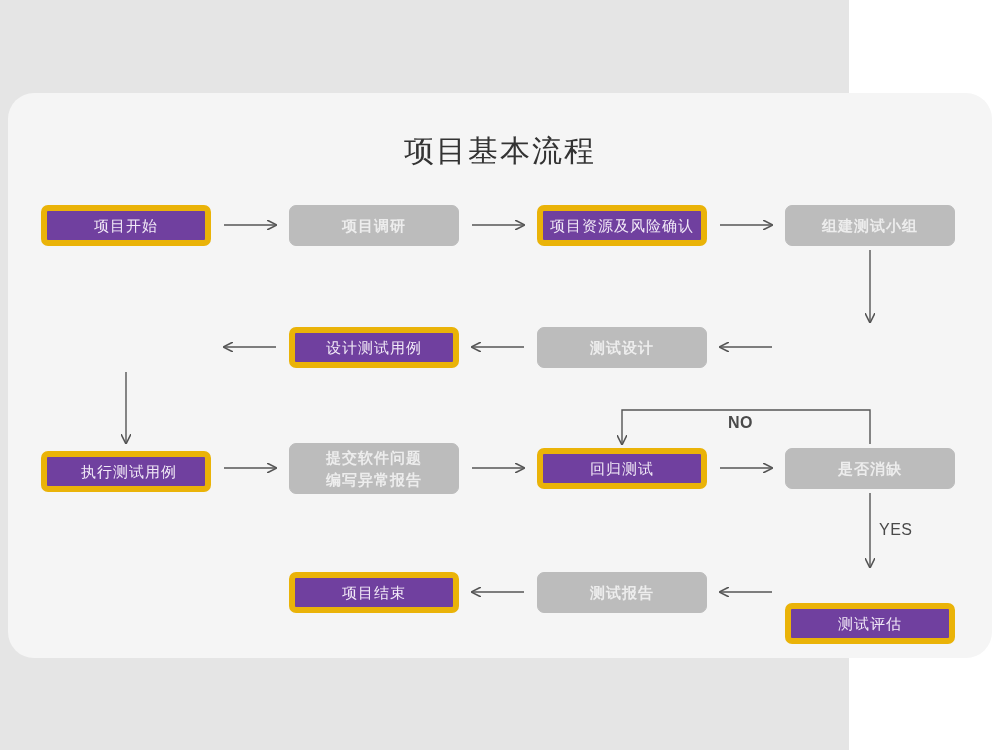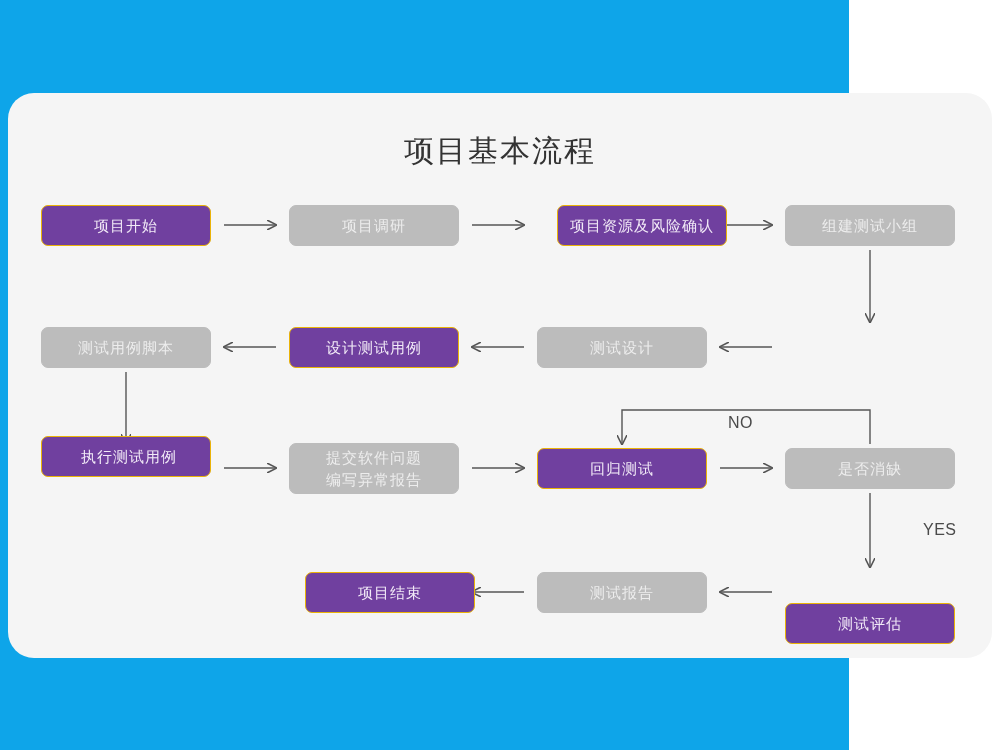--- a/index.html
+++ b/index.html
@@ -10,21 +10,21 @@
   body {
     width: 1000px;
     height: 750px;
     font-family: "Liberation Sans", "DejaVu Sans", sans-serif;
     overflow: hidden;
   }
   #stage {
     position: relative;
     width: 849px;
     height: 750px;
-    background: #0ea5e9;
+    background: #e5e5e5;
   }
   #card {
     position: absolute;
     left: 8px;
     top: 93px;
     width: 984px;
     height: 565px;
     background: #f5f5f5;
     border-radius: 26px;
   }
@@ -48,27 +48,28 @@
     justify-content: center;
     text-align: center;
     font-size: 15px;
     letter-spacing: 1px;
     line-height: 22px;
     font-family: "DejaVu Sans", "Liberation Sans", sans-serif;
     white-space: pre-line;
   }
   .node.purple {
     background: #70409f;
-    border: 1px solid #eab308;
+    border: 6px solid #eab308;
     color: #f2eaf7;
   }
   .node.gray {
     background: #bcbcbc;
     border: 1px solid #bcbcbc;
     color: #ededed;
+    font-weight: bold;
   }
   svg#wires {
     position: absolute;
     left: 0;
     top: 0;
     width: 1000px;
     height: 750px;
     pointer-events: none;
   }
   .edge-label {
@@ -118,43 +119,42 @@
 
       <path d="M 772 592 L 720 592"></path>
       <path d="M 524 592 L 472 592"></path>
     </g>
   </svg>
 
   <div class="node purple" style="left:41px;top:205px;width:170px;height:41px;">项目开始</div>
 
   <div class="node gray" style="left:289px;top:205px;width:170px;height:41px;">项目调研</div>
 
-  <div class="node purple" style="left:557px;top:205px;width:170px;height:41px;text-align:center;">项目资源及风险确认</div>
+  <div class="node purple" style="left:537px;top:205px;width:170px;height:41px;text-align:center;">项目资源及风险确认</div>
 
   <div class="node gray" style="left:785px;top:205px;width:170px;height:41px;">组建测试小组</div>
 
-  <div class="node gray" style="left:41px;top:327px;width:170px;height:41px;">测试用例脚本</div>
 
   <div class="node purple" style="left:289px;top:327px;width:170px;height:41px;">设计测试用例</div>
 
   <div class="node gray" style="left:537px;top:327px;width:170px;height:41px;">测试设计</div>
 
 
-  <div class="node purple" style="left:41px;top:436px;width:170px;height:41px;padding-left:6px;">执行测试用例</div>
+  <div class="node purple" style="left:41px;top:451px;width:170px;height:41px;padding-left:6px;">执行测试用例</div>
 
   <div class="node gray" style="left:289px;top:443px;width:170px;height:51px;">提交软件问题
 编写异常报告</div>
 
   <div class="node purple" style="left:537px;top:448px;width:170px;height:41px;">回归测试</div>
 
   <div class="node gray" style="left:785px;top:448px;width:170px;height:41px;">是否消缺</div>
 
-  <div class="node purple" style="left:289px;top:572px;width:170px;height:41px;margin-left:16px;">项目结束</div>
+  <div class="node purple" style="left:289px;top:572px;width:170px;height:41px;">项目结束</div>
 
   <div class="node gray" style="left:537px;top:572px;width:170px;height:41px;text-align:right;">测试报告</div>
 
   <div class="node purple" style="left:785px;top:572px;width:170px;height:41px;margin-top:31px;">测试评估</div>
 
-  <div class="edge-label" style="left:728px;top:414px;">NO</div>
+  <div class="edge-label" style="left:728px;top:414px;font-weight:bold;">NO</div>
 
-  <div class="edge-label" style="left:879px;top:521px;margin-left:44px;">YES</div>
+  <div class="edge-label" style="left:879px;top:521px;">YES</div>
 
 </div>
 
 </body></html>

